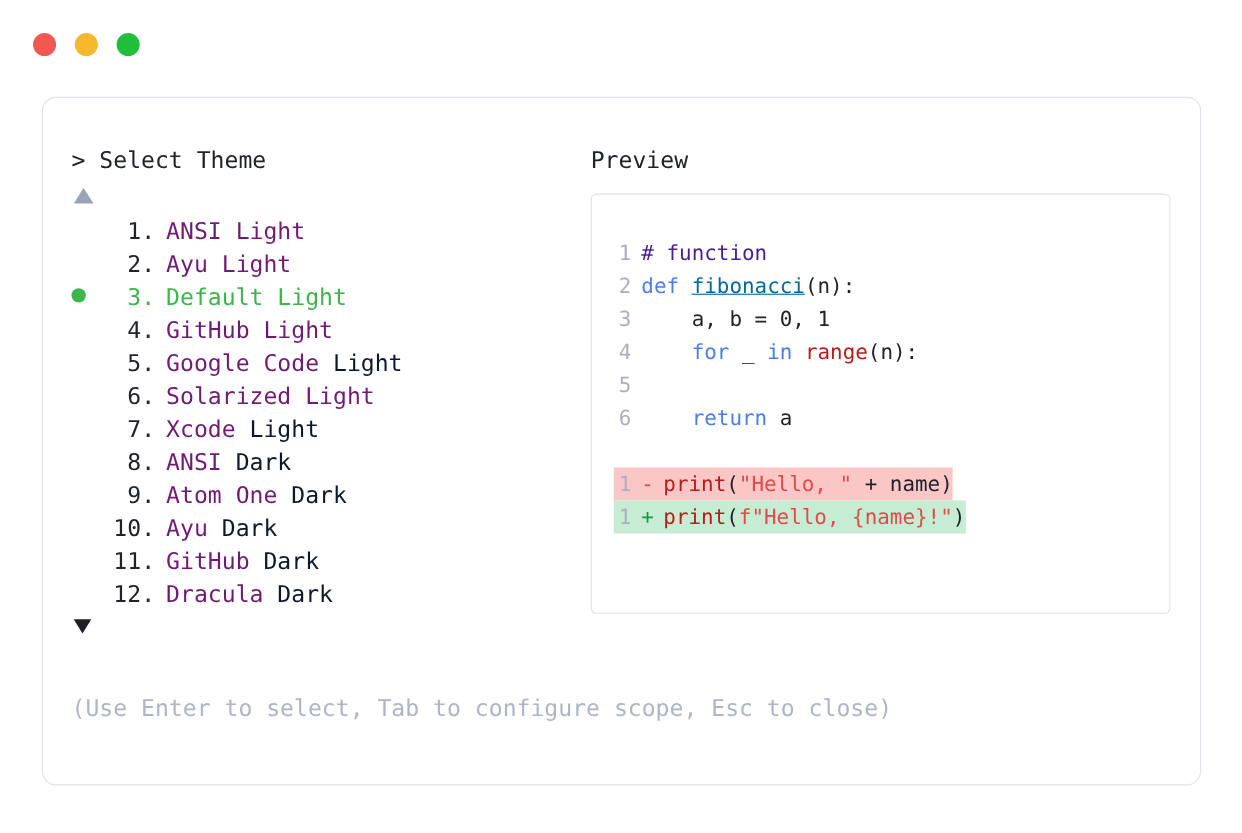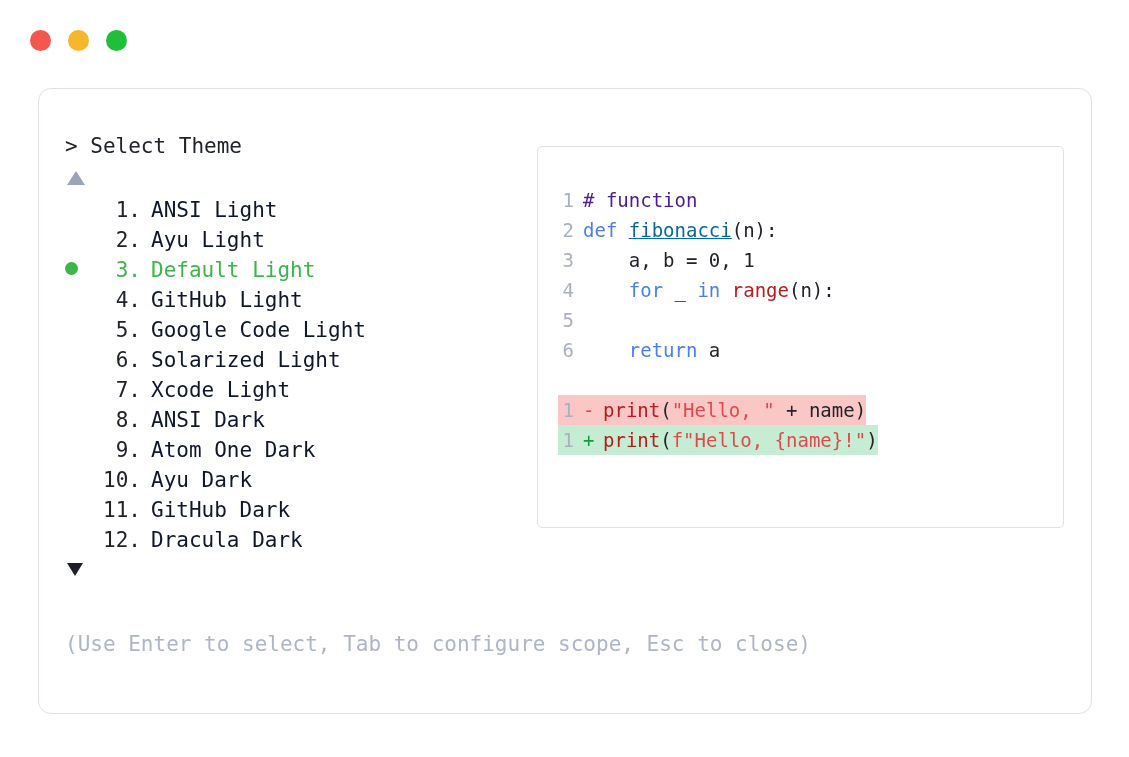--- a/index.html
+++ b/index.html
@@ -101,21 +101,21 @@
     background: #3cb54a;
     position: relative;
     top: -2px;
   }
   .idx {
     width: 46px;
     flex: 0 0 46px;
     text-align: right;
     color: #20232a;
   }
-  .name { color: #0f172a; padding-left: 10px; }
+  .name { color: #701a75; padding-left: 10px; }
   .suffix { color: #0f172a; }
   .theme-row.selected .idx,
   .theme-row.selected .idx-dot,
   .theme-row.selected .name,
   .theme-row.selected .suffix { color: #3cb54a; }
 
   
   #preview-box {
     margin-top: 15px;
     width: 527px;
@@ -207,20 +207,21 @@
             <div class="theme-row"><span class="bullet-slot"></span><span class="idx">9.</span><span class="name">Atom One</span><span class="suffix"> Dark</span></div>
             <div class="theme-row"><span class="bullet-slot"></span><span class="idx">10.</span><span class="name">Ayu</span><span class="suffix"> Dark</span></div>
             <div class="theme-row"><span class="bullet-slot"></span><span class="idx">11.</span><span class="name">GitHub</span><span class="suffix"> Dark</span></div>
             <div class="theme-row"><span class="bullet-slot"></span><span class="idx">12.</span><span class="name">Dracula</span><span class="suffix"> Dark</span></div>
           </div>
 
         <div class="arrow-down"></div>
       </div>
 
       <div class="col-right">
+        <div class="panel-title">Preview</div>
 
         <div id="preview-box">
           <div id="code-lines">
               <div class="code-line"><span class="ln">1</span><span class="code"><span class="tok-comment"># function</span></span></div>
               <div class="code-line"><span class="ln">2</span><span class="code"><span class="tok-keyword">def </span><span class="tok-func">fibonacci</span><span class="tok-plain">(n):</span></span></div>
               <div class="code-line"><span class="ln">3</span><span class="code"><span class="tok-plain">    a, b = 0, 1</span></span></div>
               <div class="code-line"><span class="ln">4</span><span class="code"><span class="tok-plain">    </span><span class="tok-keyword">for </span><span class="tok-plain">_ </span><span class="tok-keyword">in </span><span class="tok-builtin">range</span><span class="tok-plain">(n):</span></span></div>
               <div class="code-line"><span class="ln">5</span></div>
               <div class="code-line"><span class="ln">6</span><span class="code"><span class="tok-plain">    </span><span class="tok-keyword">return </span><span class="tok-plain">a</span></span></div>
             </div>

